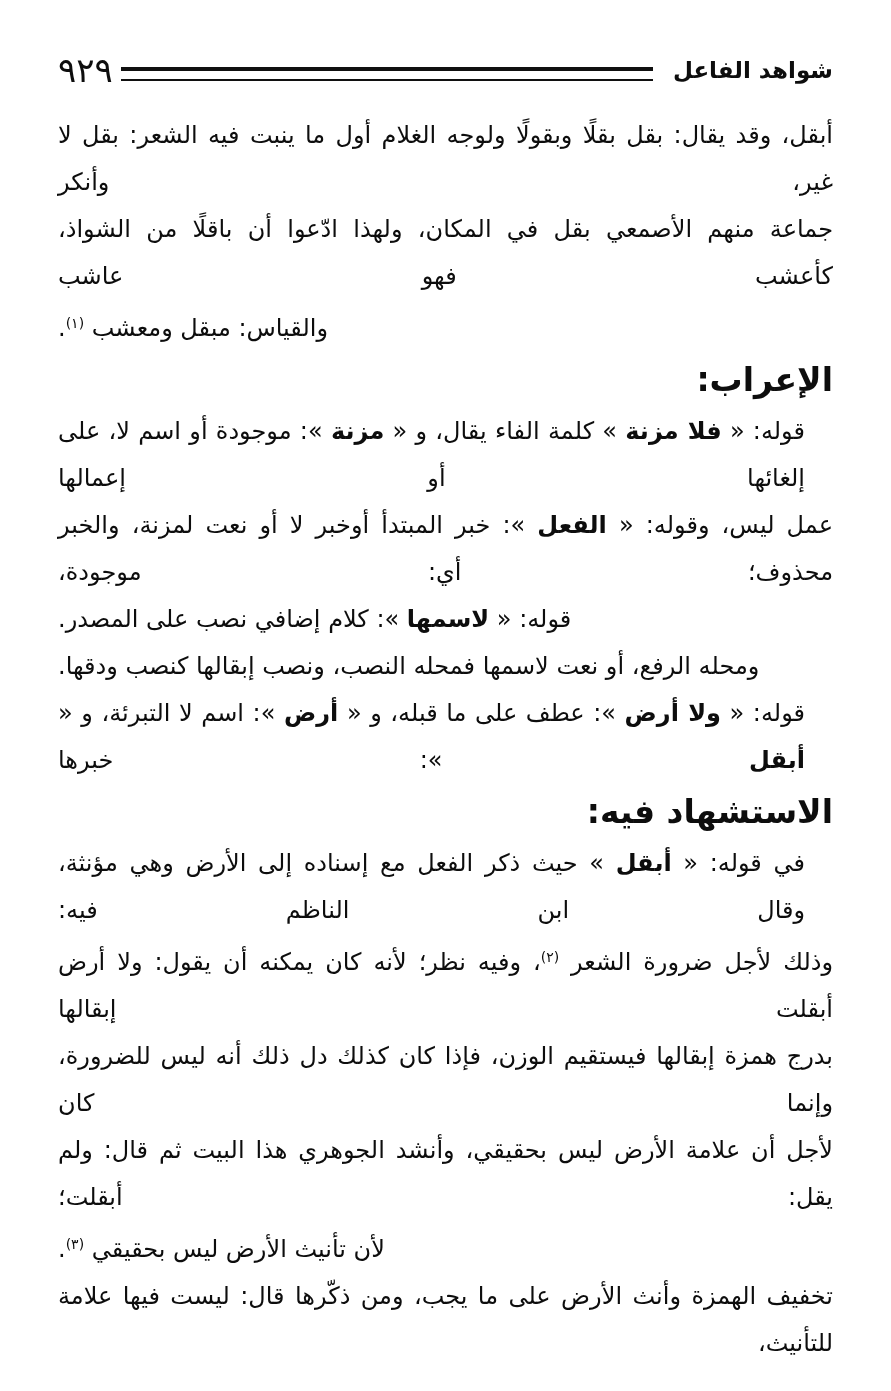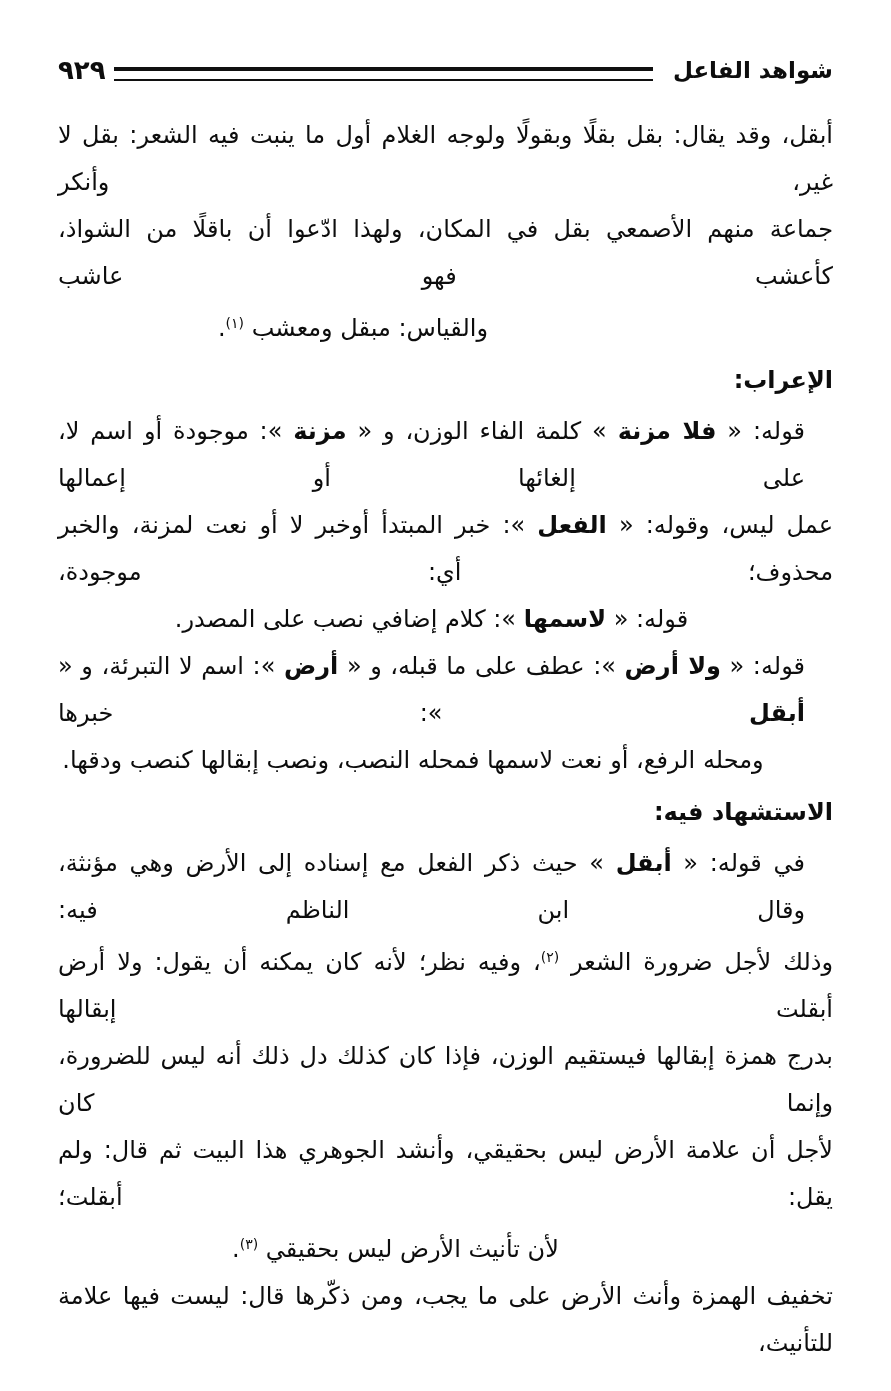--- a/index.html
+++ b/index.html
@@ -10,52 +10,52 @@
     font-family:"DejaVu Sans", sans-serif;
     box-sizing:border-box;
     padding:52px 58px 20px 58px;
     overflow:hidden; position:relative;
   }
 
   
   .header { display:flex; align-items:center; margin-bottom:24px; }
   .title  { font-weight:bold; font-size:23px; line-height:36px; white-space:nowrap;margin-left:12px; }
   .h-rule { flex:1; height:8px; border-top:4px solid #101010; border-bottom:2px solid #101010; margin:8px 8px 0 8px; }
-  .pagenum{ font-weight:bold; font-size:26px; line-height:36px; white-space:nowrap; letter-spacing:3px; }
+  .pagenum{ font-weight:normal; font-size:34px; line-height:36px; white-space:nowrap; letter-spacing:3px; }
 
   
   .body-text { }
-  .line { font-size:24px; line-height:47px; text-align:center; }
+  .line { font-size:24px; line-height:47px; text-align:left; }
   .line.full { text-align:justify; text-align-last:justify; }
-  .heading { font-size:24px; font-weight:bold; line-height:56px; text-align:right; }
+  .heading { font-size:33px; font-weight:bold; line-height:56px; text-align:right; }
   .b { font-weight:bold; }
   .fn-ref { font-size:14px; vertical-align:8px; letter-spacing:0; }
 </style>
 </head>
 <body>
 
 <div class="page">
 
   <header class="header">
     <div class="title">شواهد الفاعل</div>
     <div class="h-rule"></div>
     <div class="pagenum">٩٢٩</div>
   </header>
 
   <main class="body-text">
 
   <div class="line full"><span>أبقل، وقد يقال: بقل بقلًا وبقولًا ولوجه الغلام أول ما ينبت فيه الشعر: بقل لا غير، وأنكر</span></div>
       <div class="line full"><span>جماعة منهم الأصمعي بقل في المكان، ولهذا ادّعوا أن باقلًا من الشواذ، كأعشب فهو عاشب</span></div>
       <div class="line" style="padding-right: 185px;"><span>والقياس: مبقل ومعشب </span><span class="fn-ref">(١)</span><span>.</span></div>
       <div class="heading">الإعراب:</div>
-      <div class="line full" style="padding-right: 28px;"><span>قوله: « </span><span class="b">فلا مزنة</span><span> » كلمة الفاء الوزن، و « </span><span class="b">مزنة</span><span> »: موجودة أو اسم لا، على إلغائها أو إعمالها</span></div>
+      <div class="line full" style="padding-right: 28px;"><span>قوله: « </span><span class="b">فلا مزنة</span><span> » كلمة الفاء يقال، و « </span><span class="b">مزنة</span><span> »: موجودة أو اسم لا، على إلغائها أو إعمالها</span></div>
       <div class="line full"><span>عمل ليس، وقوله: « </span><span class="b">الفعل</span><span> »: خبر المبتدأ أوخبر لا أو نعت لمزنة، والخبر محذوف؛ أي: موجودة،</span></div>
       <div class="line" style="padding-right: 28px;"><span>قوله: « </span><span class="b">لاسمها</span><span> »: كلام إضافي نصب على المصدر.</span></div>
+      <div class="line" style="padding-right: 65px;"><span>ومحله الرفع، أو نعت لاسمها فمحله النصب، ونصب إبقالها كنصب ودقها.</span></div>
       <div class="line full" style="padding-right: 28px;"><span>قوله: « </span><span class="b">ولا أرض</span><span> »: عطف على ما قبله، و « </span><span class="b">أرض</span><span> »: اسم لا التبرئة، و « </span><span class="b">أبقل</span><span> »: خبرها</span></div>
-      <div class="line" style="padding-right: 65px;"><span>ومحله الرفع، أو نعت لاسمها فمحله النصب، ونصب إبقالها كنصب ودقها.</span></div>
       <div class="heading">الاستشهاد فيه:</div>
       <div class="line full" style="padding-right: 28px;"><span>في قوله: « </span><span class="b">أبقل</span><span> » حيث ذكر الفعل مع إسناده إلى الأرض وهي مؤنثة، وقال ابن الناظم فيه:</span></div>
       <div class="line full"><span>وذلك لأجل ضرورة الشعر </span><span class="fn-ref">(٢)</span><span>، وفيه نظر؛ لأنه كان يمكنه أن يقول: ولا أرض أبقلت إبقالها</span></div>
       <div class="line full"><span>بدرج همزة إبقالها فيستقيم الوزن، فإذا كان كذلك دل ذلك أنه ليس للضرورة، وإنما كان</span></div>
       <div class="line full"><span>لأجل أن علامة الأرض ليس بحقيقي، وأنشد الجوهري هذا البيت ثم قال: ولم يقل: أبقلت؛</span></div>
       <div class="line" style="padding-right: 100px;"><span>لأن تأنيث الأرض ليس بحقيقي </span><span class="fn-ref">(٣)</span><span>.</span></div>
       <div class="line full"><span>تخفيف الهمزة وأنث الأرض على ما يجب، ومن ذكّرها قال: ليست فيها علامة للتأنيث،</span></div>
     </main>
 
 </div>

